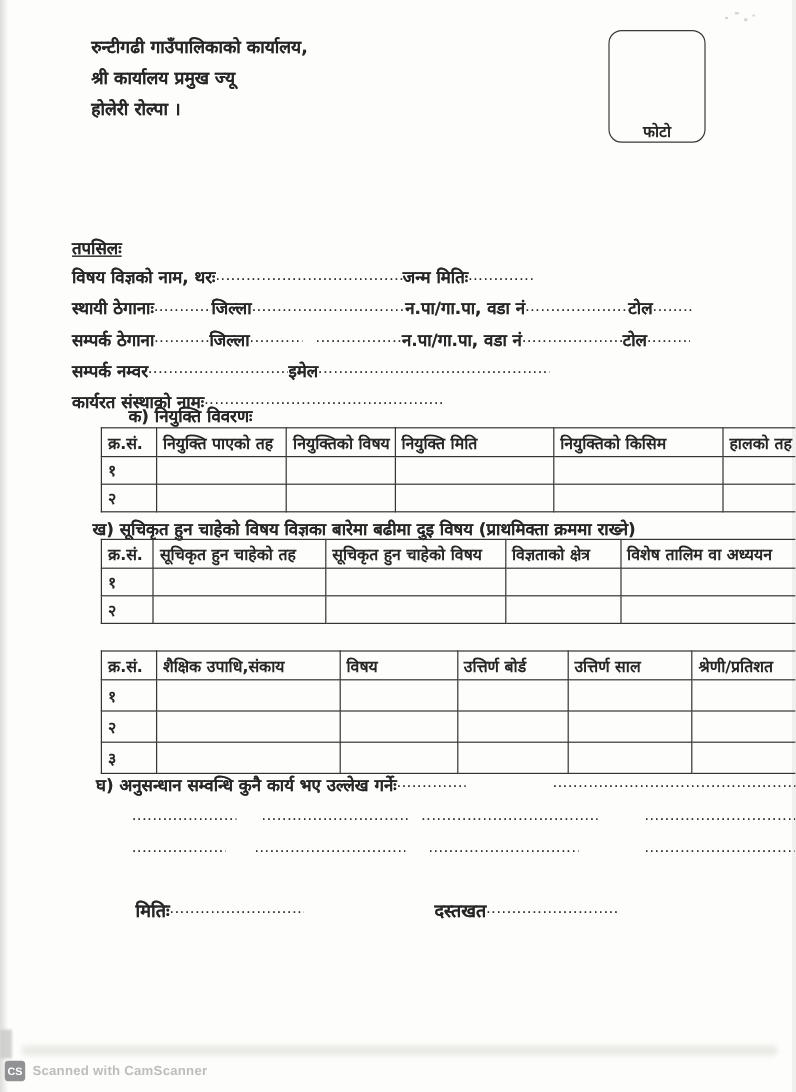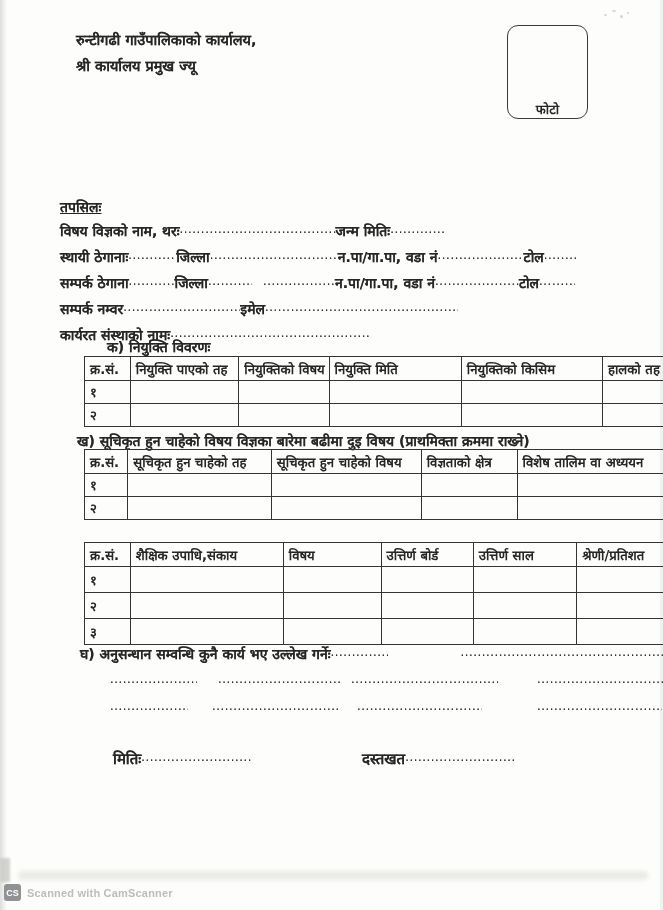--- a/index.html
+++ b/index.html
@@ -72,20 +72,21 @@
   <div class="abs corner-noise">
     <i style="left:4px;top:6px;width:3px;height:2px;"></i>
     <i style="left:12px;top:2px;width:4px;height:2px;"></i>
     <i style="left:20px;top:7px;width:3px;height:3px;"></i>
     <i style="left:27px;top:4px;width:2px;height:2px;"></i>
   </div>
 
   <div class="abs address ink">
     <div>रुन्टीगढी गाउँपालिकाको कार्यालय,</div>
     <div>श्री कार्यालय प्रमुख ज्यू</div>
+    <div>होलेरी रोल्पा ।</div>
   </div>
 
   <div class="abs photo-box">
     <span>फोटो</span>
   </div>
 
 
 
   <div class="abs tapasil ink">तपसिलः</div>
 

